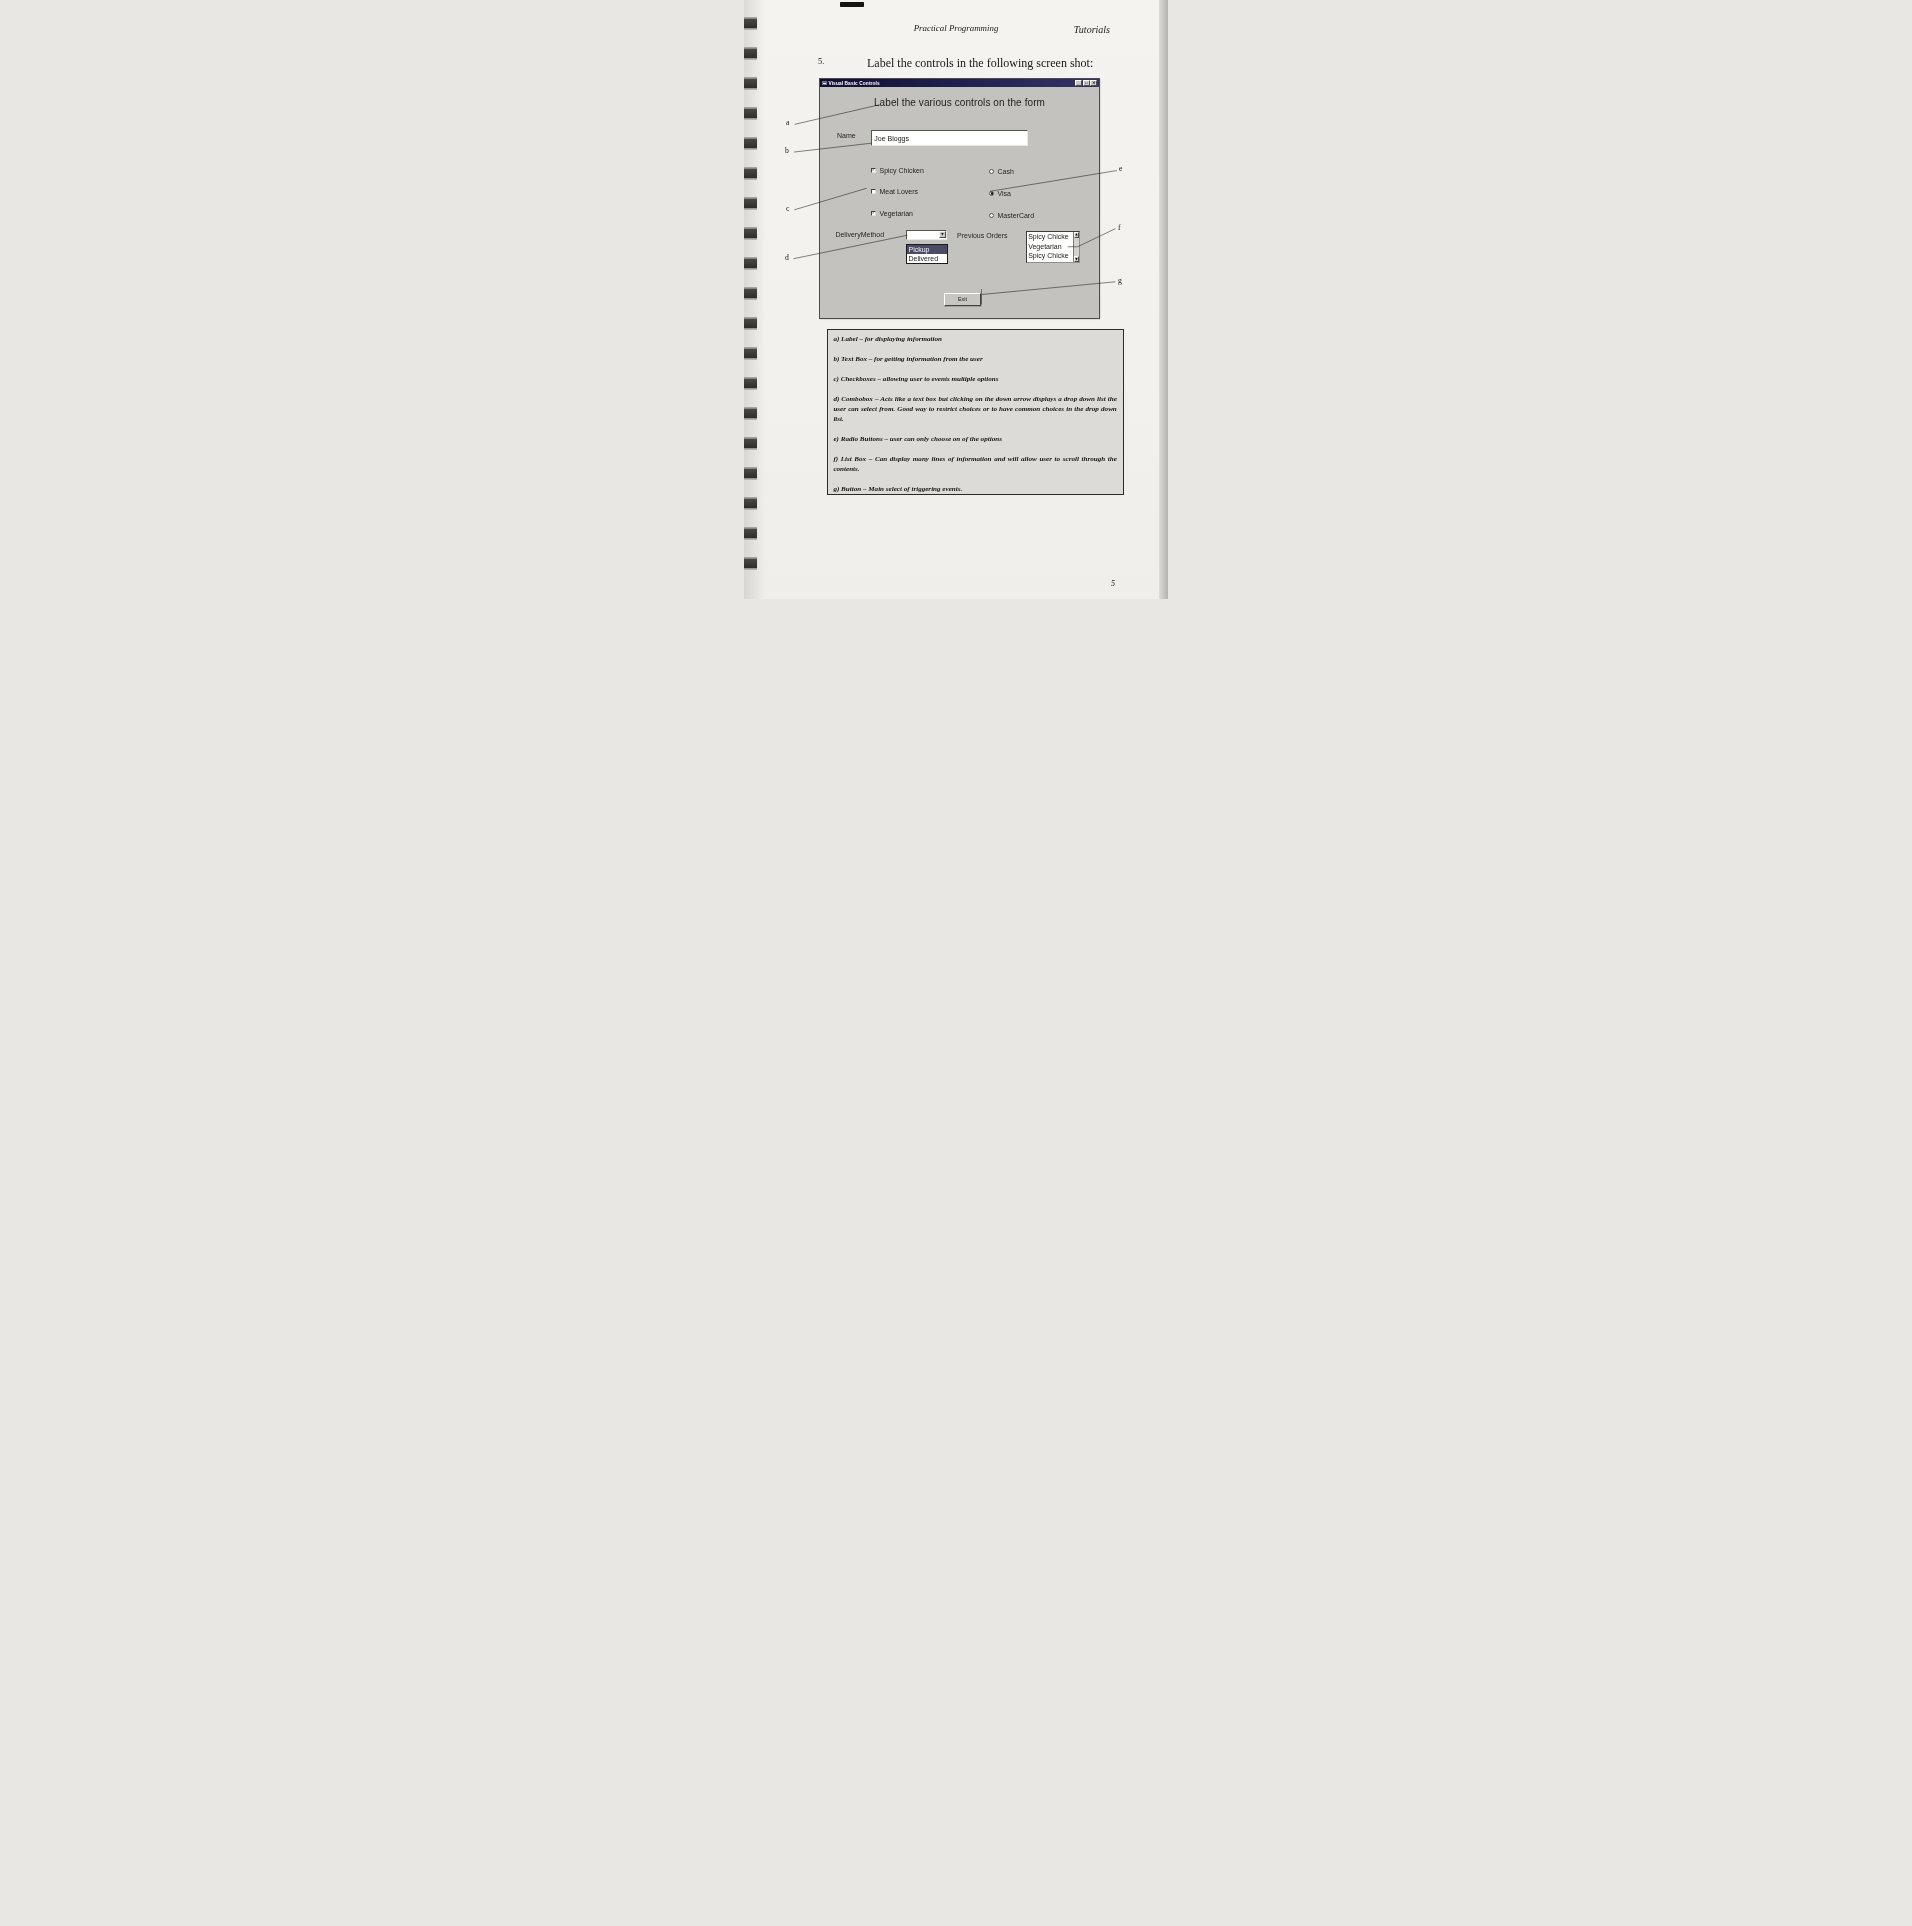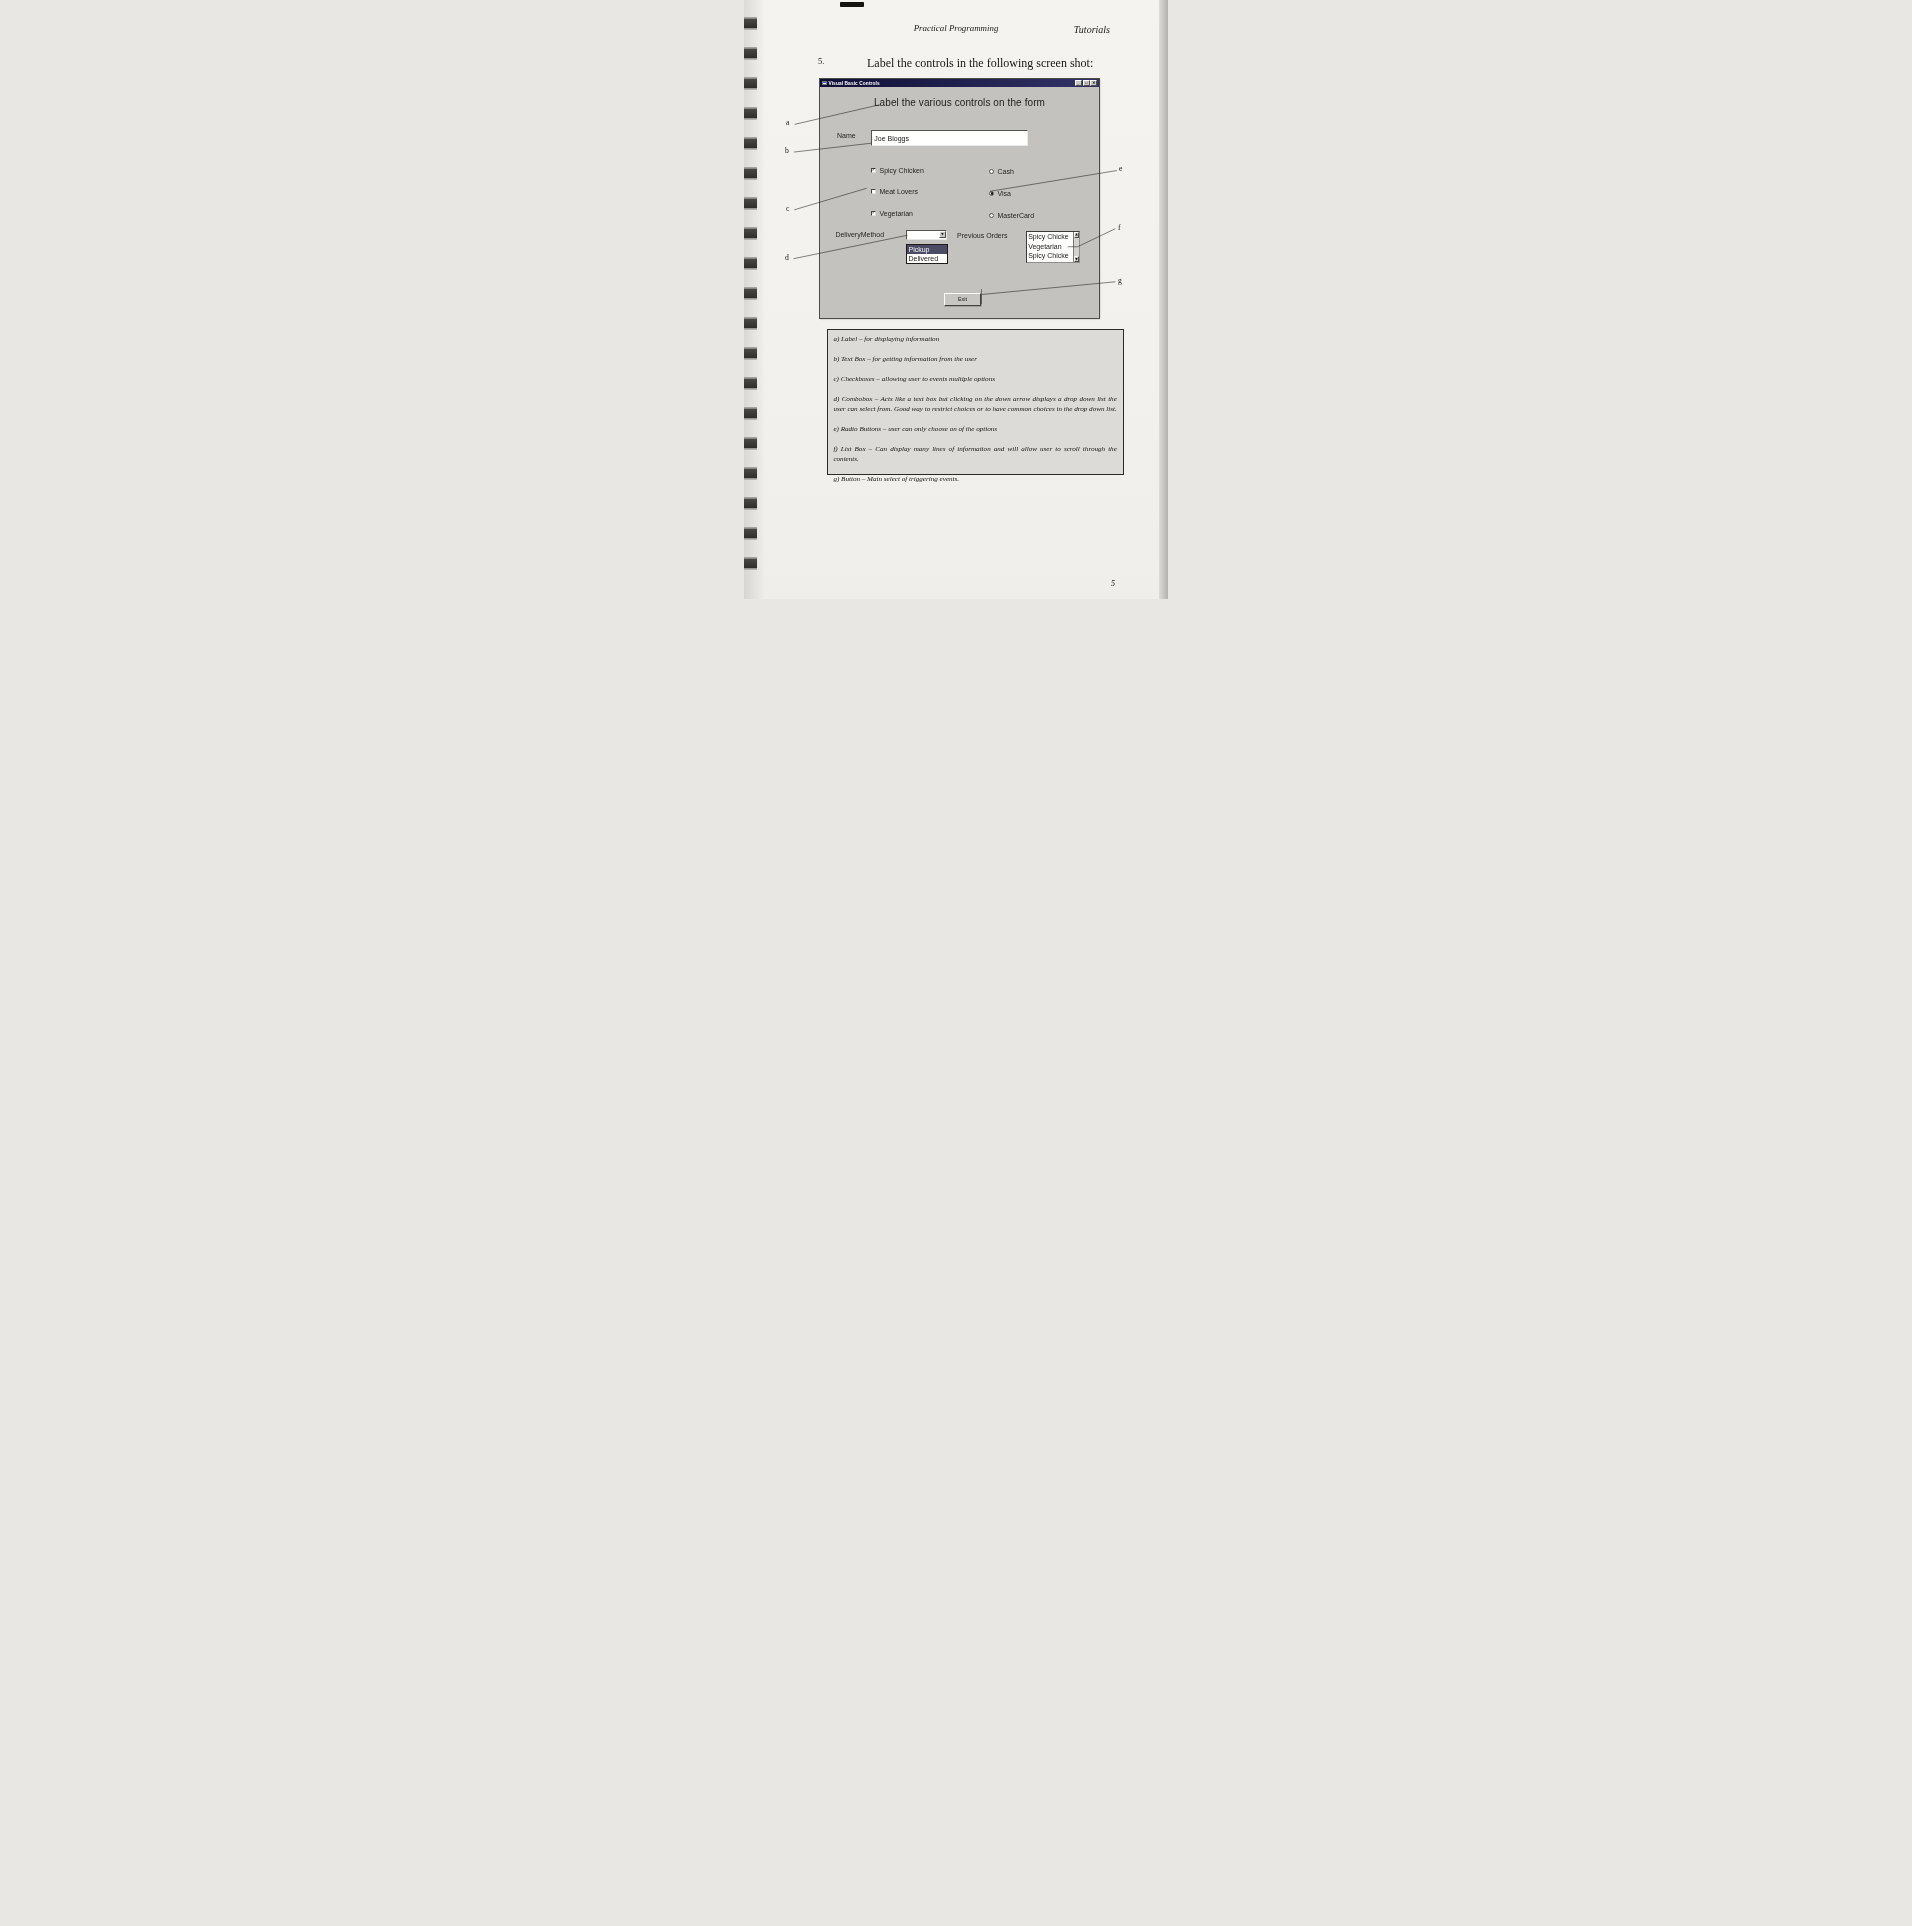--- a/index.html
+++ b/index.html
@@ -106,22 +106,22 @@
   .exit-btn{ position:absolute; left:124px; top:214px; width:37px; height:12.7px;
     background:#c7c6c2; border:0.8px solid; border-color:#fdfdfb #44433f #44433f #fdfdfb;
     box-shadow:0.4px 0.4px 0 #6b6a66;
     font-family:"Liberation Sans",sans-serif; font-size:5.4px; color:#171613;
     display:flex; align-items:center; justify-content:center; cursor:default; }
   
   .annot-letter{ position:absolute; font-size:7.7px; color:#15140f; font-family:"Liberation Serif",serif; }
   .annot-svg{ position:absolute; left:0; top:0; pointer-events:none; }
   .annot-svg line, .annot-svg path{ stroke:#1c1b17; stroke-width:1.4; fill:none; }
   
-  .answers-box{ position:absolute; left:83px; top:329px; width:297px; height:146px;
-    background:#dcdbd7; border:0.8px solid #2b2a26; padding:3.5px 6.2px 0 5.4px; }
+  .answers-box{ position:absolute; left:83px; top:329px; width:297px; height:166px;
+    background:#dcdbd7; border:0.8px solid #2b2a26; padding:3.5px 6.2px 0 5.4px;font-weight:bold; }
   .answers-box p{ font-style:italic; font-size:7.1px; line-height:10px; color:#14130f;
     margin:0 0 10px 0; text-align:justify; }
 </style>
 </head>
 <body>
 
 <div class="page">
 
   <div class="left-edge-shadow"></div>
   <div class="spiral"></div>

